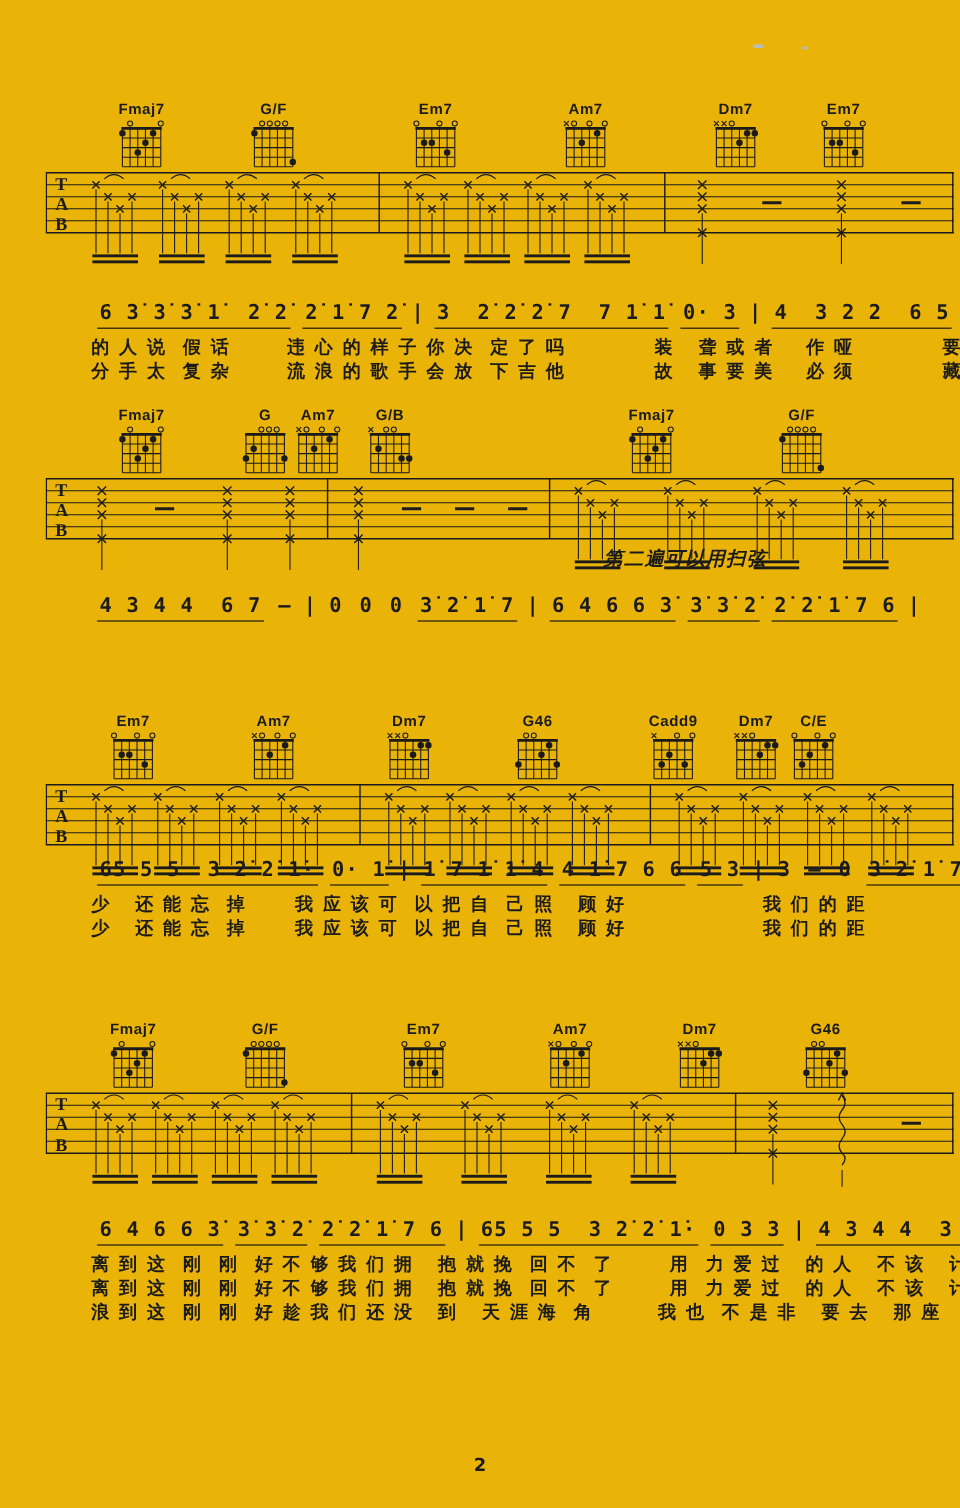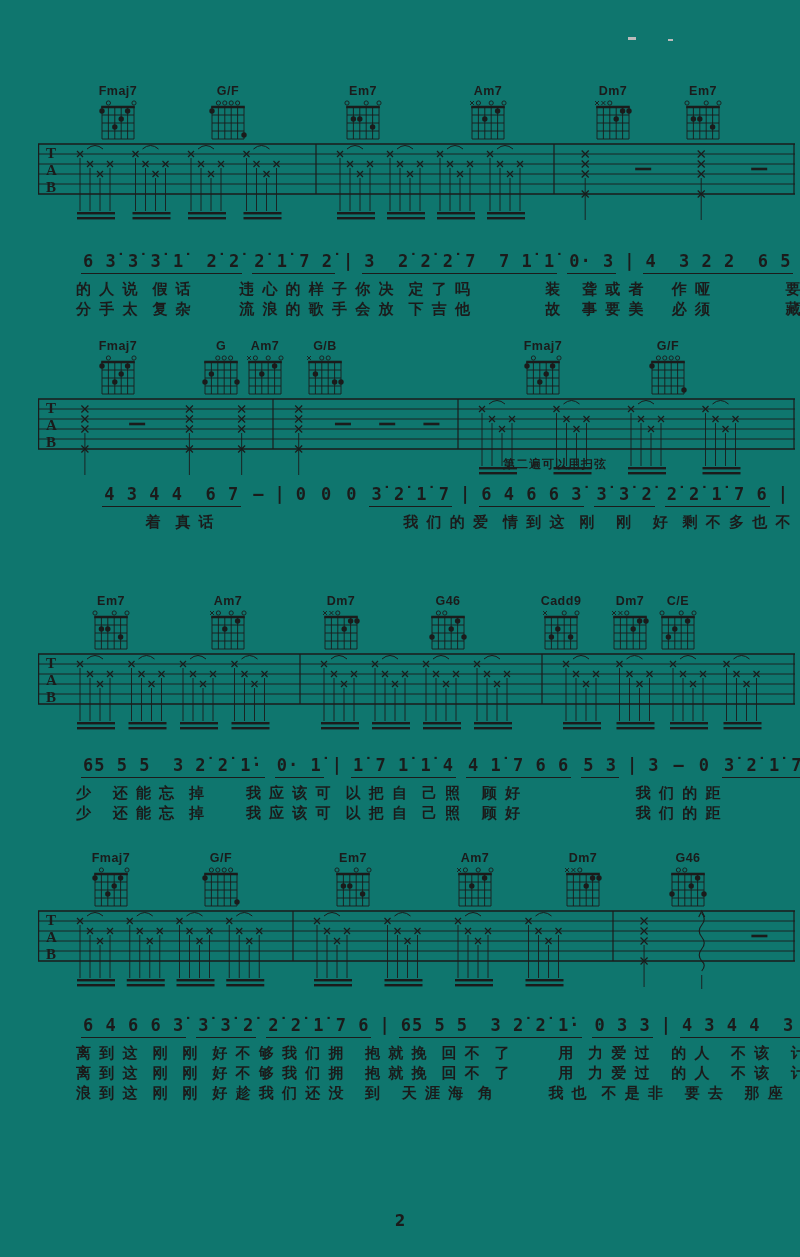--- a/index.html
+++ b/index.html
@@ -1,24 +1,24 @@
 <!DOCTYPE html>
 <html><head>
 <meta charset="utf-8">
 <style>
   html,body{margin:0;padding:0;background:#e8e8e8;}
-  .page{position:relative;width:800px;height:1257px;background:#0f766e;overflow:hidden;
+  .page{position:relative;width:800px;height:1257px;background:#eab308;overflow:hidden;
         font-family:"DejaVu Sans","Liberation Sans",sans-serif;color:#1b1b1b;}
   .speck{position:absolute;background:#bbb;}
   .system{position:absolute;left:38px;width:758px;height:230px;}
   .chord{position:absolute;width:46px;text-align:center;}
   .cname{font-size:12.5px;font-weight:bold;height:13px;line-height:13px;letter-spacing:0.5px;
          font-family:"Liberation Sans",sans-serif;white-space:nowrap;}
   .staff{position:absolute;left:0;top:57px;}
-  .annotation{position:absolute;font-size:12px;font-weight:bold;letter-spacing:1px;}
+  .annotation{position:absolute;font-size:16px;font-weight:bold;letter-spacing:1px;font-style:italic;}
   .melody{position:absolute;left:76px;width:716px;}
   .note-line{font-family:"DejaVu Sans Mono","Liberation Mono",monospace;font-weight:bold;
              font-size:17px;line-height:26px;white-space:pre;letter-spacing:1px;margin-bottom:5px;}
   .grp{white-space:pre;padding:0 2px 2px 2px;margin:0 5px;}
   .grp.u{border-bottom:1.6px solid #1b1b1b;}
   .bar{margin:0 3px;font-weight:bold;}
   .lyr{font-size:15px;font-weight:bold;line-height:20px;white-space:pre;letter-spacing:1.5px;}
   .pagenum{position:absolute;left:0;top:1212px;width:100%;text-align:center;
            font-size:15px;font-weight:bold;}
   svg text{font-family:"Liberation Serif",serif;}
@@ -1021,25 +1021,24 @@
           <line x1="713.4" y1="27" x2="729.4" y2="27" stroke="#1b1b1b" stroke-width="2.6"></line>
         </svg>
       </div>
     </div>
   <div id="melody-root">
       <div class="melody" style="top: 248px;">
         <div class="note-line"><span class="grp u">6 3̇ 3̇ 3̇ 1̇  2̇ 2̇</span><span class="grp u">2̇ 1̇ 7 2̇</span><span class="bar">|</span><span class="grp u">3  2̇ 2̇ 2̇ 7  7 1̇ 1̇</span><span class="grp u">0· 3</span><span class="bar">|</span><span class="grp u">4  3 2 2  6 5</span></div>
         <div class="lyr">的 人 说  假 话       违 心 的 样 子 你 决  定 了 吗           装   聋 或 者    作 哑           要</div>
         <div class="lyr">分 手 太  复 杂       流 浪 的 歌 手 会 放  下 吉 他           故   事 要 美    必 须           藏</div>
       </div>
-      <div class="melody" style="top: 481px; text-align: right;">
+      <div class="melody" style="top: 492px;">
         <div class="note-line"><span class="grp u">4 3 4 4  6 7</span><span class="grp">–</span><span class="bar">|</span><span class="grp">0</span><span class="grp">0</span><span class="grp">0</span><span class="grp u">3̇ 2̇ 1̇ 7</span><span class="bar">|</span><span class="grp u">6 4 6 6 3̇</span><span class="grp u">3̇ 3̇ 2̇</span><span class="grp u">2̇ 2̇ 1̇ 7 6</span><span class="bar">|</span></div>
-        <div class="lyr">着  真 话                            我 们 的 爱  情 到 这  刚   刚   好  剩 不 多 也 不</div>
       </div>
-      <div class="melody" style="top: 752px;">
+      <div class="melody" style="top: 712px;">
         <div class="note-line"><span class="grp u">65 5 5  3 2̇ 2̇ 1̇·</span><span class="grp u">0· 1̇</span><span class="bar">|</span><span class="grp u">1̇ 7 1̇ 1̇ 4</span><span class="grp u">4 1̇ 7 6 6</span><span class="grp u">5 3</span><span class="bar">|</span><span class="grp">3</span><span class="grp">–</span><span class="grp">0</span><span class="grp u">3̇ 2̇ 1̇ 7</span></div>
         <div class="lyr">少   还 能 忘  掉      我 应 该 可  以 把 自  己 照   顾 好                 我 们 的 距</div>
         <div class="lyr">少   还 能 忘  掉      我 应 该 可  以 把 自  己 照   顾 好                 我 们 的 距</div>
       </div>
       <div class="melody" style="top: 1012px;">
         <div class="note-line"><span class="grp u">6 4 6 6 3̇</span><span class="grp u">3̇ 3̇ 2̇</span><span class="grp u">2̇ 2̇ 1̇ 7 6</span><span class="bar">|</span><span class="grp u">65 5 5  3 2̇ 2̇ 1̇·</span><span class="grp u">0 3 3</span><span class="bar">|</span><span class="grp u">4 3 4 4  3 2 2</span></div>
         <div class="lyr">离 到 这  刚  刚  好 不 够 我 们 拥   抱 就 挽  回 不  了       用  力 爱 过   的 人   不 该   计 较</div>
         <div class="lyr">离 到 这  刚  刚  好 不 够 我 们 拥   抱 就 挽  回 不  了       用  力 爱 过   的 人   不 该   计 较</div>
         <div class="lyr">浪 到 这  刚  刚  好 趁 我 们 还 没   到   天 涯 海  角        我 也  不 是 非   要 去   那 座   城 堡</div>
       </div>

